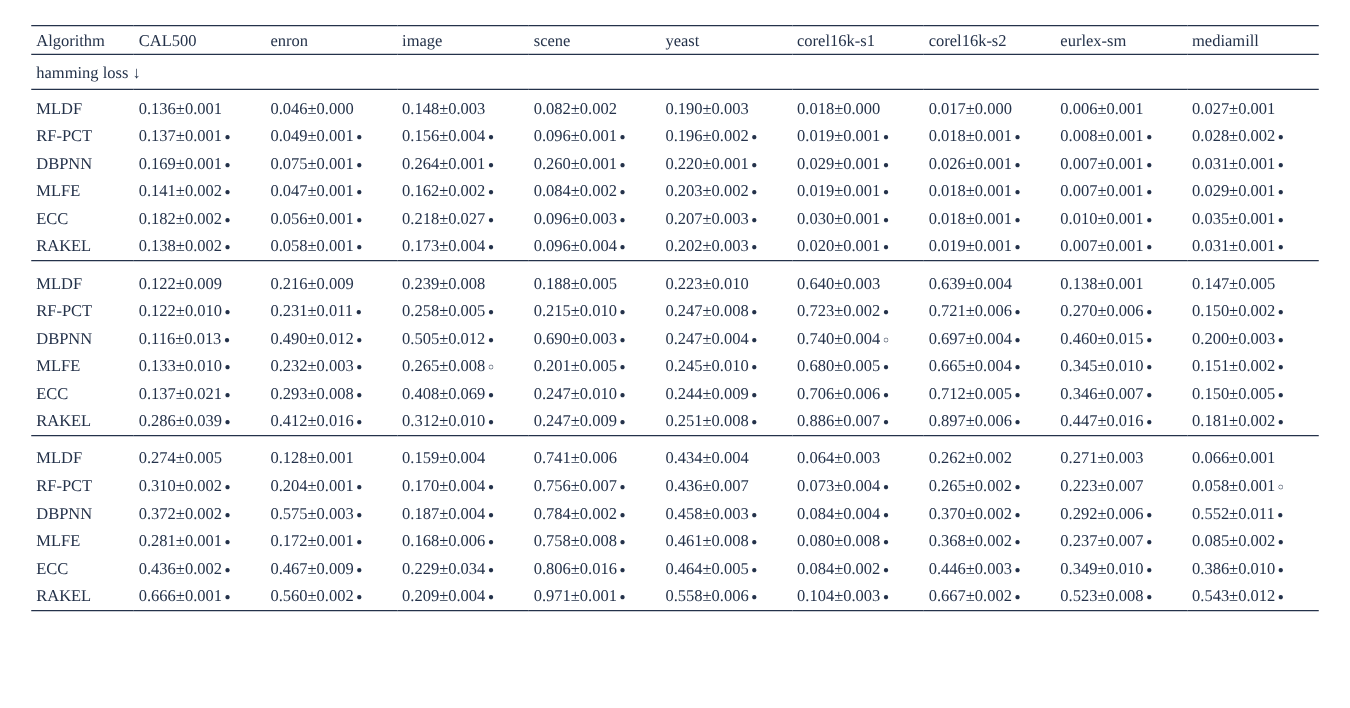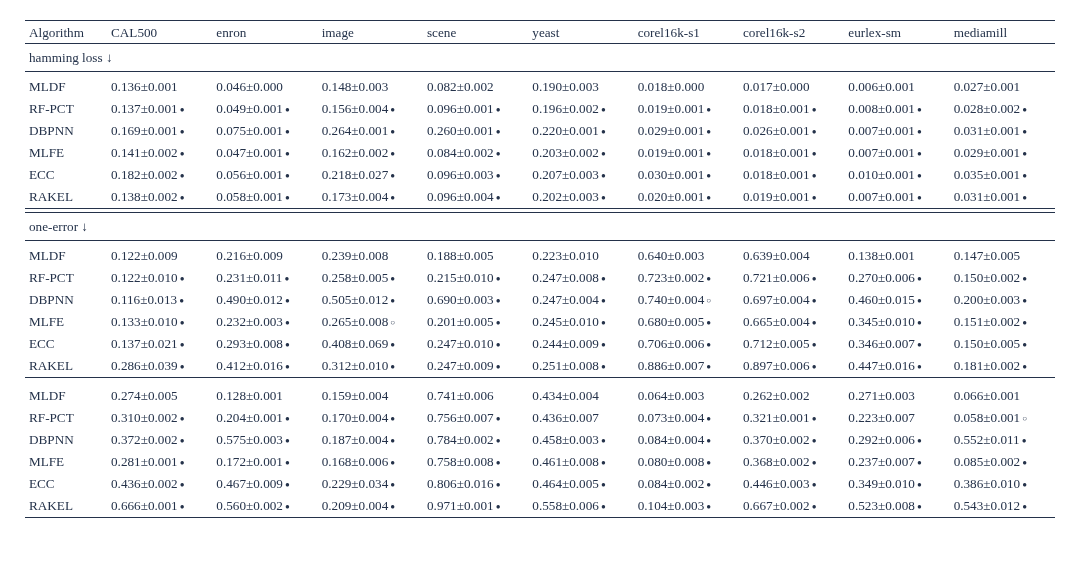--- a/index.html
+++ b/index.html
@@ -150,23 +150,20 @@
         <td class="cell"><span>0.096±0.004</span><span class="mark dot"></span></td>
         <td class="cell"><span>0.202±0.003</span><span class="mark dot"></span></td>
         <td class="cell"><span>0.020±0.001</span><span class="mark dot"></span></td>
         <td class="cell"><span>0.019±0.001</span><span class="mark dot"></span></td>
         <td class="cell"><span>0.007±0.001</span><span class="mark dot"></span></td>
         <td class="cell"><span>0.031±0.001</span><span class="mark dot"></span></td>
       </tr>
       <tr class="spacer-row">
         <td colspan="10"></td>
       </tr>
-      <tr class="section-row midrule thinbot">
-        <td colspan="10">one-error ↓</td>
-      </tr>
       <tr class="spacer-row">
         <td colspan="10"></td>
       </tr>
       <tr>
         <td>MLDF</td>
         <td class="cell"><span>0.122±0.009</span><span class="mark"></span></td>
         <td class="cell"><span>0.216±0.009</span><span class="mark"></span></td>
         <td class="cell"><span>0.239±0.008</span><span class="mark"></span></td>
         <td class="cell"><span>0.188±0.005</span><span class="mark"></span></td>
         <td class="cell"><span>0.223±0.010</span><span class="mark"></span></td>
@@ -254,21 +251,21 @@
         <td class="cell"><span>0.066±0.001</span><span class="mark"></span></td>
       </tr>
       <tr>
         <td>RF-PCT</td>
         <td class="cell"><span>0.310±0.002</span><span class="mark dot"></span></td>
         <td class="cell"><span>0.204±0.001</span><span class="mark dot"></span></td>
         <td class="cell"><span>0.170±0.004</span><span class="mark dot"></span></td>
         <td class="cell"><span>0.756±0.007</span><span class="mark dot"></span></td>
         <td class="cell"><span>0.436±0.007</span><span class="mark"></span></td>
         <td class="cell"><span>0.073±0.004</span><span class="mark dot"></span></td>
-        <td class="cell"><span>0.321±0.001</span><span class="mark dot"></span></td>
+        <td class="cell"><span>0.265±0.002</span><span class="mark dot"></span></td>
         <td class="cell"><span>0.223±0.007</span><span class="mark"></span></td>
         <td class="cell"><span>0.058±0.001</span><span class="mark cir"></span></td>
       </tr>
       <tr>
         <td>DBPNN</td>
         <td class="cell"><span>0.372±0.002</span><span class="mark dot"></span></td>
         <td class="cell"><span>0.575±0.003</span><span class="mark dot"></span></td>
         <td class="cell"><span>0.187±0.004</span><span class="mark dot"></span></td>
         <td class="cell"><span>0.784±0.002</span><span class="mark dot"></span></td>
         <td class="cell"><span>0.458±0.003</span><span class="mark dot"></span></td>

